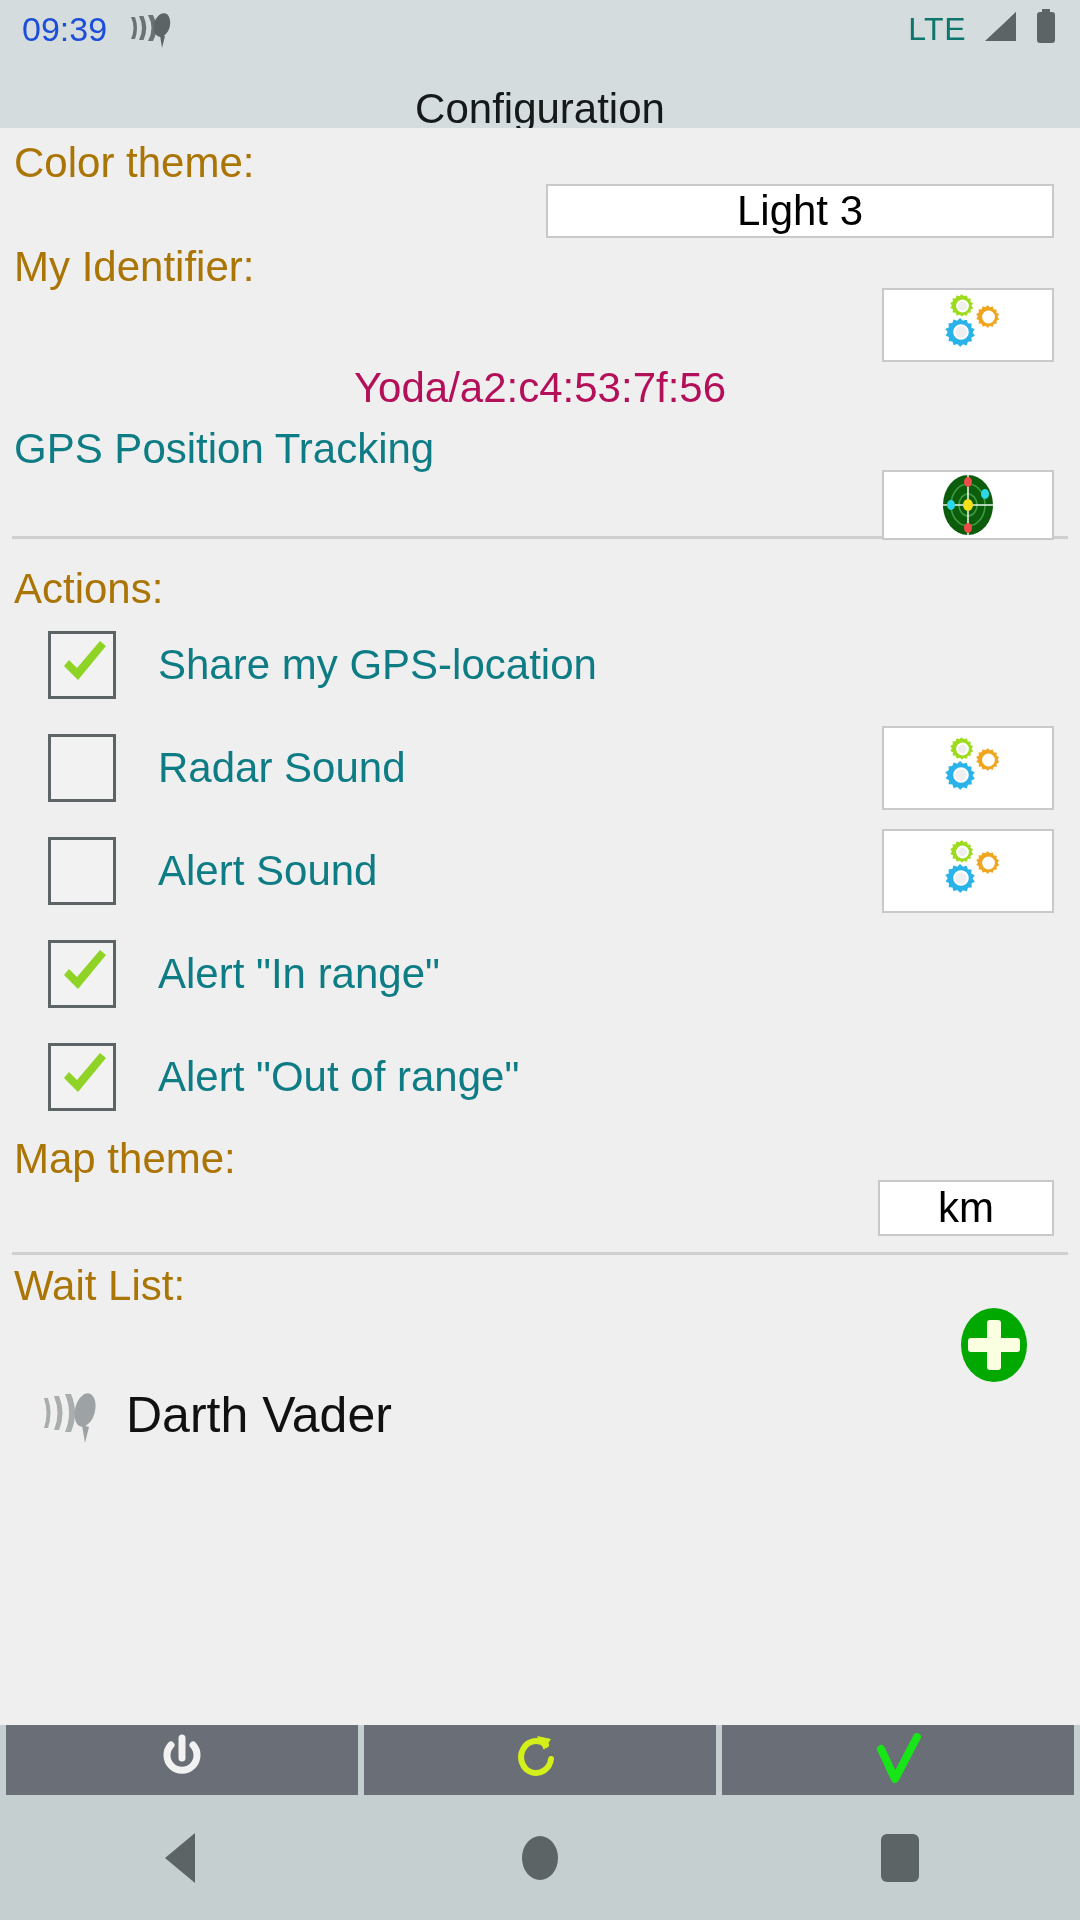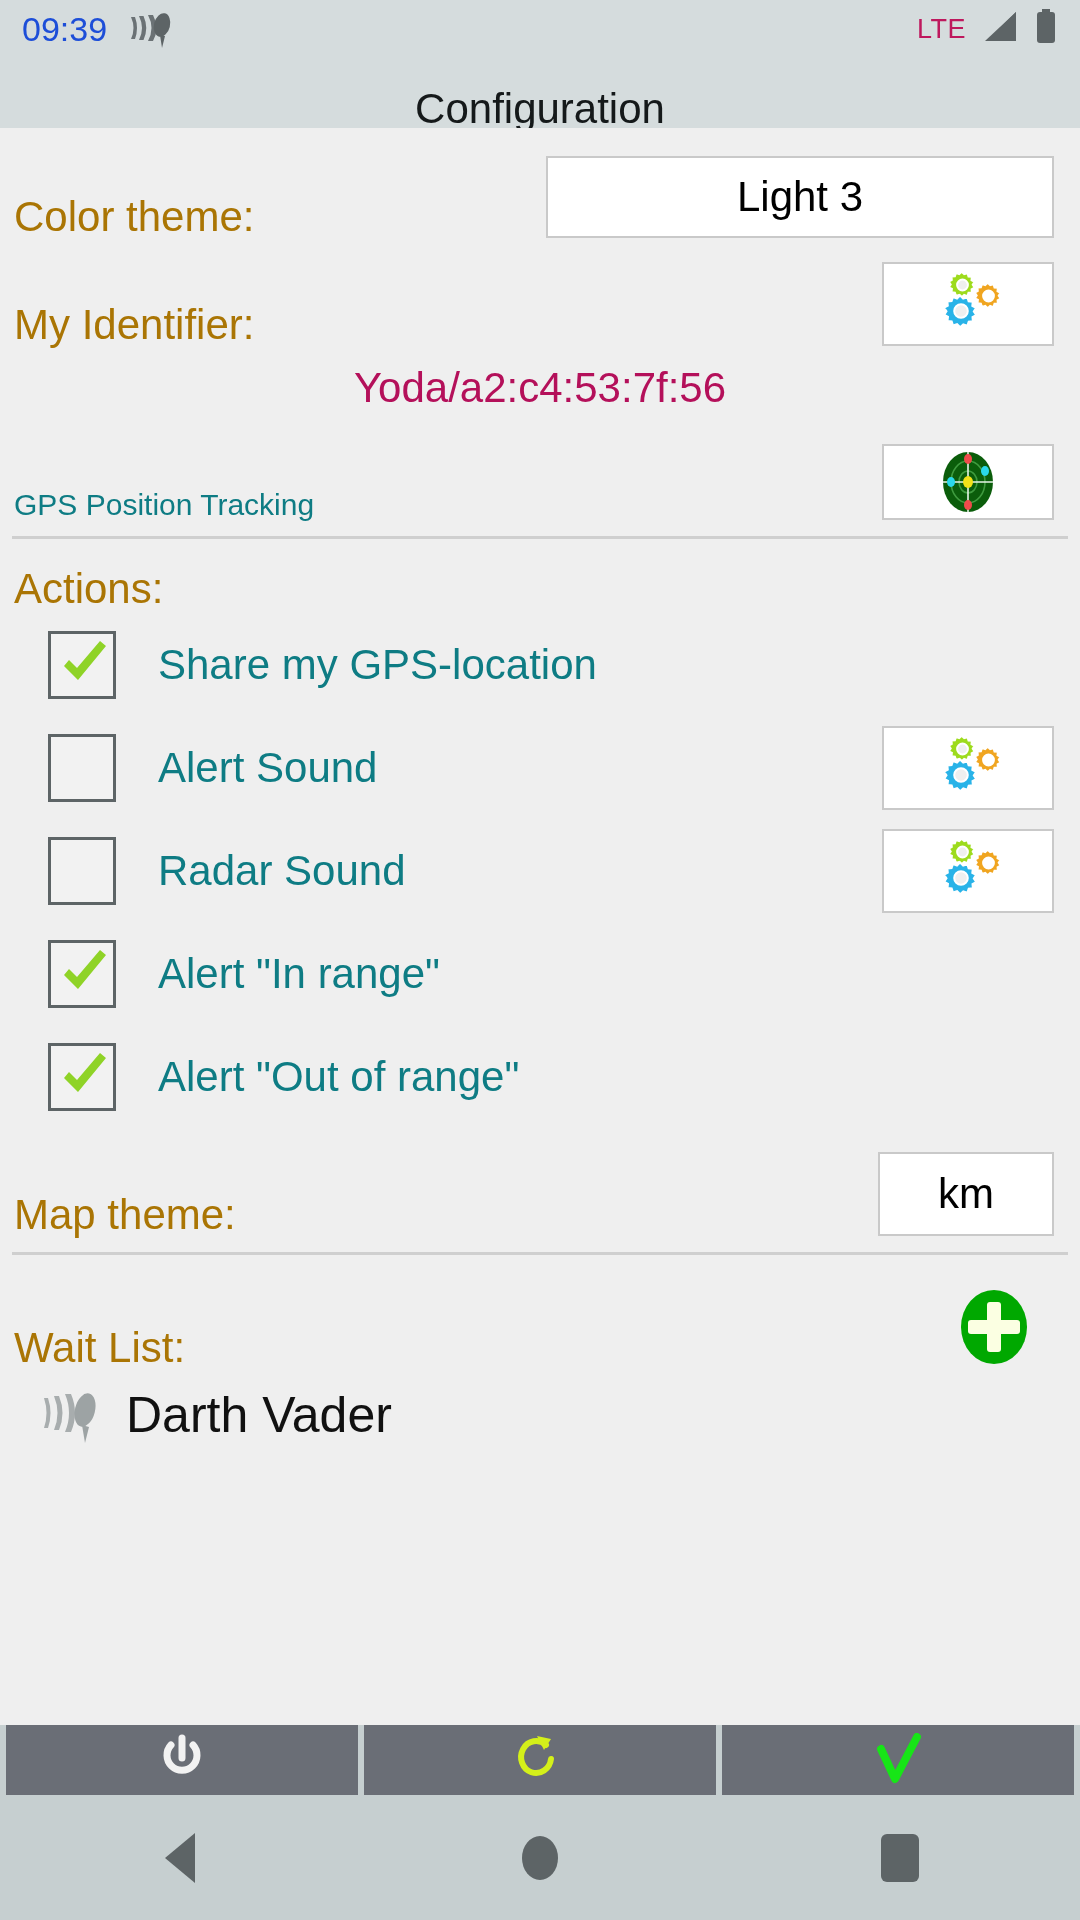--- a/index.html
+++ b/index.html
@@ -14,41 +14,41 @@
   
   .statusbar{
     height:58px; width:100%;
     background:#d5dcdd;
     display:flex; align-items:center;
     padding:0 22px;
   }
   .sb-time{ font-size:34px; color:#1d4ed8; letter-spacing:0px; }
   .sb-left-icon{ margin-left:22px; display:flex; align-items:center; }
   .sb-right{ margin-left:auto; display:flex; align-items:center; gap:14px; }
-  .sb-lte{ font-size:27px; color:#be185d; letter-spacing:0.5px; }
+  .sb-lte{ font-size:32px; color:#0f766e; letter-spacing:0.5px; }
 
   
   .titlebar{
     height:70px; width:100%;
     background:#d5dcdd;
     display:flex; align-items:center; justify-content:center;
   }
   .titlebar .t{ font-size:42px; color:#15191a; font-weight:400;margin-top:32px; }
 
   
   .content{
     position:absolute; top:128px; left:0; right:0; bottom:195px;
     background:#efefef;
     overflow:hidden;
   }
 
-  .row{ display:flex; align-items:flex-end; padding:0 14px; }
+  .row{ display:flex; align-items:flex-start; padding:0 14px;flex-direction:column; }
 
   .label-gold{ color:#aa7504; font-size:42px; line-height:1; }
-  .label-teal{ color:#0e7c84; font-size:30px; line-height:1; }
+  .label-teal{ color:#0e7c84; font-size:42px; line-height:1; }
 
   
   .valbox{
     background:#ffffff;
     border:2px solid #c9c9c9;
     display:flex; align-items:center; justify-content:center;
     color:#000; font-size:42px;
   }
 
   
@@ -218,53 +218,53 @@
         <svg width="58" height="58" viewBox="0 0 58 58">
           <path d="M8 30 L22 44 L50 10 L44 5 L21 32 L13 24 Z" fill="#8fd327"></path>
         </svg>
       </span>
     </span>
     <span class="cblabel">Share my GPS-location</span>
   </div>
 
   <div class="cbrow">
     <span class="checkbox"></span>
+    <span class="cblabel">Radar Sound</span>
+    <span class="valbox">
+      <svg width="96" height="70" viewBox="0 0 96 70">
+        <g stroke="#ffffff" stroke-width="2">
+          <path fill="#9ddb1d" d="M36 4 l3.2 1.2 2.4-2.4 2.6 2.4 3.3-1 1 3.3 3.4.3-.4 3.4 3 1.6-1.8 2.9 1.9 2.8-3 1.7.3 3.4-3.4.2-1.1 3.3-3.2-1.1-2.5 2.3-2.5-2.4-3.3 1-1-3.3-3.4-.3.4-3.4-3-1.6 1.8-2.9-1.9-2.8 3-1.7-.3-3.4 3.4-.2z"></path>
+          <circle fill="#efefef" cx="42.5" cy="16" r="5.4"></circle>
+          <path fill="#f0a520" d="M62 15 l3.2 1.2 2.4-2.4 2.6 2.4 3.3-1 1 3.3 3.4.3-.4 3.4 3 1.6-1.8 2.9 1.9 2.8-3 1.7.3 3.4-3.4.2-1.1 3.3-3.2-1.1-2.5 2.3-2.5-2.4-3.3 1-1-3.3-3.4-.3.4-3.4-3-1.6 1.8-2.9-1.9-2.8 3-1.7-.3-3.4 3.4-.2z"></path>
+          <circle fill="#ffffff" cx="68.5" cy="27" r="5.4"></circle>
+          <path fill="#29b3e8" d="M33 28 l4 1.5 3-3 3.2 3 4.1-1.3 1.3 4.1 4.2.4-.5 4.2 3.7 2-2.2 3.6 2.4 3.5-3.7 2.1.4 4.2-4.2.3-1.4 4.1-4-1.4-3.1 2.9-3.1-3-4.1 1.3-1.3-4.1-4.2-.4.5-4.2-3.7-2 2.2-3.6-2.4-3.5 3.7-2.1-.4-4.2 4.2-.3z"></path>
+          <circle fill="#efefef" cx="41" cy="42" r="6.8"></circle>
+        </g>
+      </svg>
+    </span>
+  </div>
+
+  <div class="cbrow">
+    <span class="checkbox"></span>
     <span class="cblabel">Alert Sound</span>
     <span class="valbox">
       <svg width="96" height="70" viewBox="0 0 96 70">
         <g stroke="#ffffff" stroke-width="2">
           <path fill="#9ddb1d" d="M36 4 l3.2 1.2 2.4-2.4 2.6 2.4 3.3-1 1 3.3 3.4.3-.4 3.4 3 1.6-1.8 2.9 1.9 2.8-3 1.7.3 3.4-3.4.2-1.1 3.3-3.2-1.1-2.5 2.3-2.5-2.4-3.3 1-1-3.3-3.4-.3.4-3.4-3-1.6 1.8-2.9-1.9-2.8 3-1.7-.3-3.4 3.4-.2z"></path>
           <circle fill="#efefef" cx="42.5" cy="16" r="5.4"></circle>
           <path fill="#f0a520" d="M62 15 l3.2 1.2 2.4-2.4 2.6 2.4 3.3-1 1 3.3 3.4.3-.4 3.4 3 1.6-1.8 2.9 1.9 2.8-3 1.7.3 3.4-3.4.2-1.1 3.3-3.2-1.1-2.5 2.3-2.5-2.4-3.3 1-1-3.3-3.4-.3.4-3.4-3-1.6 1.8-2.9-1.9-2.8 3-1.7-.3-3.4 3.4-.2z"></path>
           <circle fill="#ffffff" cx="68.5" cy="27" r="5.4"></circle>
           <path fill="#29b3e8" d="M33 28 l4 1.5 3-3 3.2 3 4.1-1.3 1.3 4.1 4.2.4-.5 4.2 3.7 2-2.2 3.6 2.4 3.5-3.7 2.1.4 4.2-4.2.3-1.4 4.1-4-1.4-3.1 2.9-3.1-3-4.1 1.3-1.3-4.1-4.2-.4.5-4.2-3.7-2 2.2-3.6-2.4-3.5 3.7-2.1-.4-4.2 4.2-.3z"></path>
           <circle fill="#efefef" cx="41" cy="42" r="6.8"></circle>
         </g>
       </svg>
     </span>
   </div>
 
   <div class="cbrow">
-    <span class="checkbox"></span>
-    <span class="cblabel">Radar Sound</span>
-    <span class="valbox">
-      <svg width="96" height="70" viewBox="0 0 96 70">
-        <g stroke="#ffffff" stroke-width="2">
-          <path fill="#9ddb1d" d="M36 4 l3.2 1.2 2.4-2.4 2.6 2.4 3.3-1 1 3.3 3.4.3-.4 3.4 3 1.6-1.8 2.9 1.9 2.8-3 1.7.3 3.4-3.4.2-1.1 3.3-3.2-1.1-2.5 2.3-2.5-2.4-3.3 1-1-3.3-3.4-.3.4-3.4-3-1.6 1.8-2.9-1.9-2.8 3-1.7-.3-3.4 3.4-.2z"></path>
-          <circle fill="#efefef" cx="42.5" cy="16" r="5.4"></circle>
-          <path fill="#f0a520" d="M62 15 l3.2 1.2 2.4-2.4 2.6 2.4 3.3-1 1 3.3 3.4.3-.4 3.4 3 1.6-1.8 2.9 1.9 2.8-3 1.7.3 3.4-3.4.2-1.1 3.3-3.2-1.1-2.5 2.3-2.5-2.4-3.3 1-1-3.3-3.4-.3.4-3.4-3-1.6 1.8-2.9-1.9-2.8 3-1.7-.3-3.4 3.4-.2z"></path>
-          <circle fill="#ffffff" cx="68.5" cy="27" r="5.4"></circle>
-          <path fill="#29b3e8" d="M33 28 l4 1.5 3-3 3.2 3 4.1-1.3 1.3 4.1 4.2.4-.5 4.2 3.7 2-2.2 3.6 2.4 3.5-3.7 2.1.4 4.2-4.2.3-1.4 4.1-4-1.4-3.1 2.9-3.1-3-4.1 1.3-1.3-4.1-4.2-.4.5-4.2-3.7-2 2.2-3.6-2.4-3.5 3.7-2.1-.4-4.2 4.2-.3z"></path>
-          <circle fill="#efefef" cx="41" cy="42" r="6.8"></circle>
-        </g>
-      </svg>
-    </span>
-  </div>
-
-  <div class="cbrow">
     <span class="checkbox">
       <span class="tick">
         <svg width="58" height="58" viewBox="0 0 58 58">
           <path d="M8 30 L22 44 L50 10 L44 5 L21 32 L13 24 Z" fill="#8fd327"></path>
         </svg>
       </span>
     </span>
     <span class="cblabel">Alert "In range"</span>
   </div>
 

